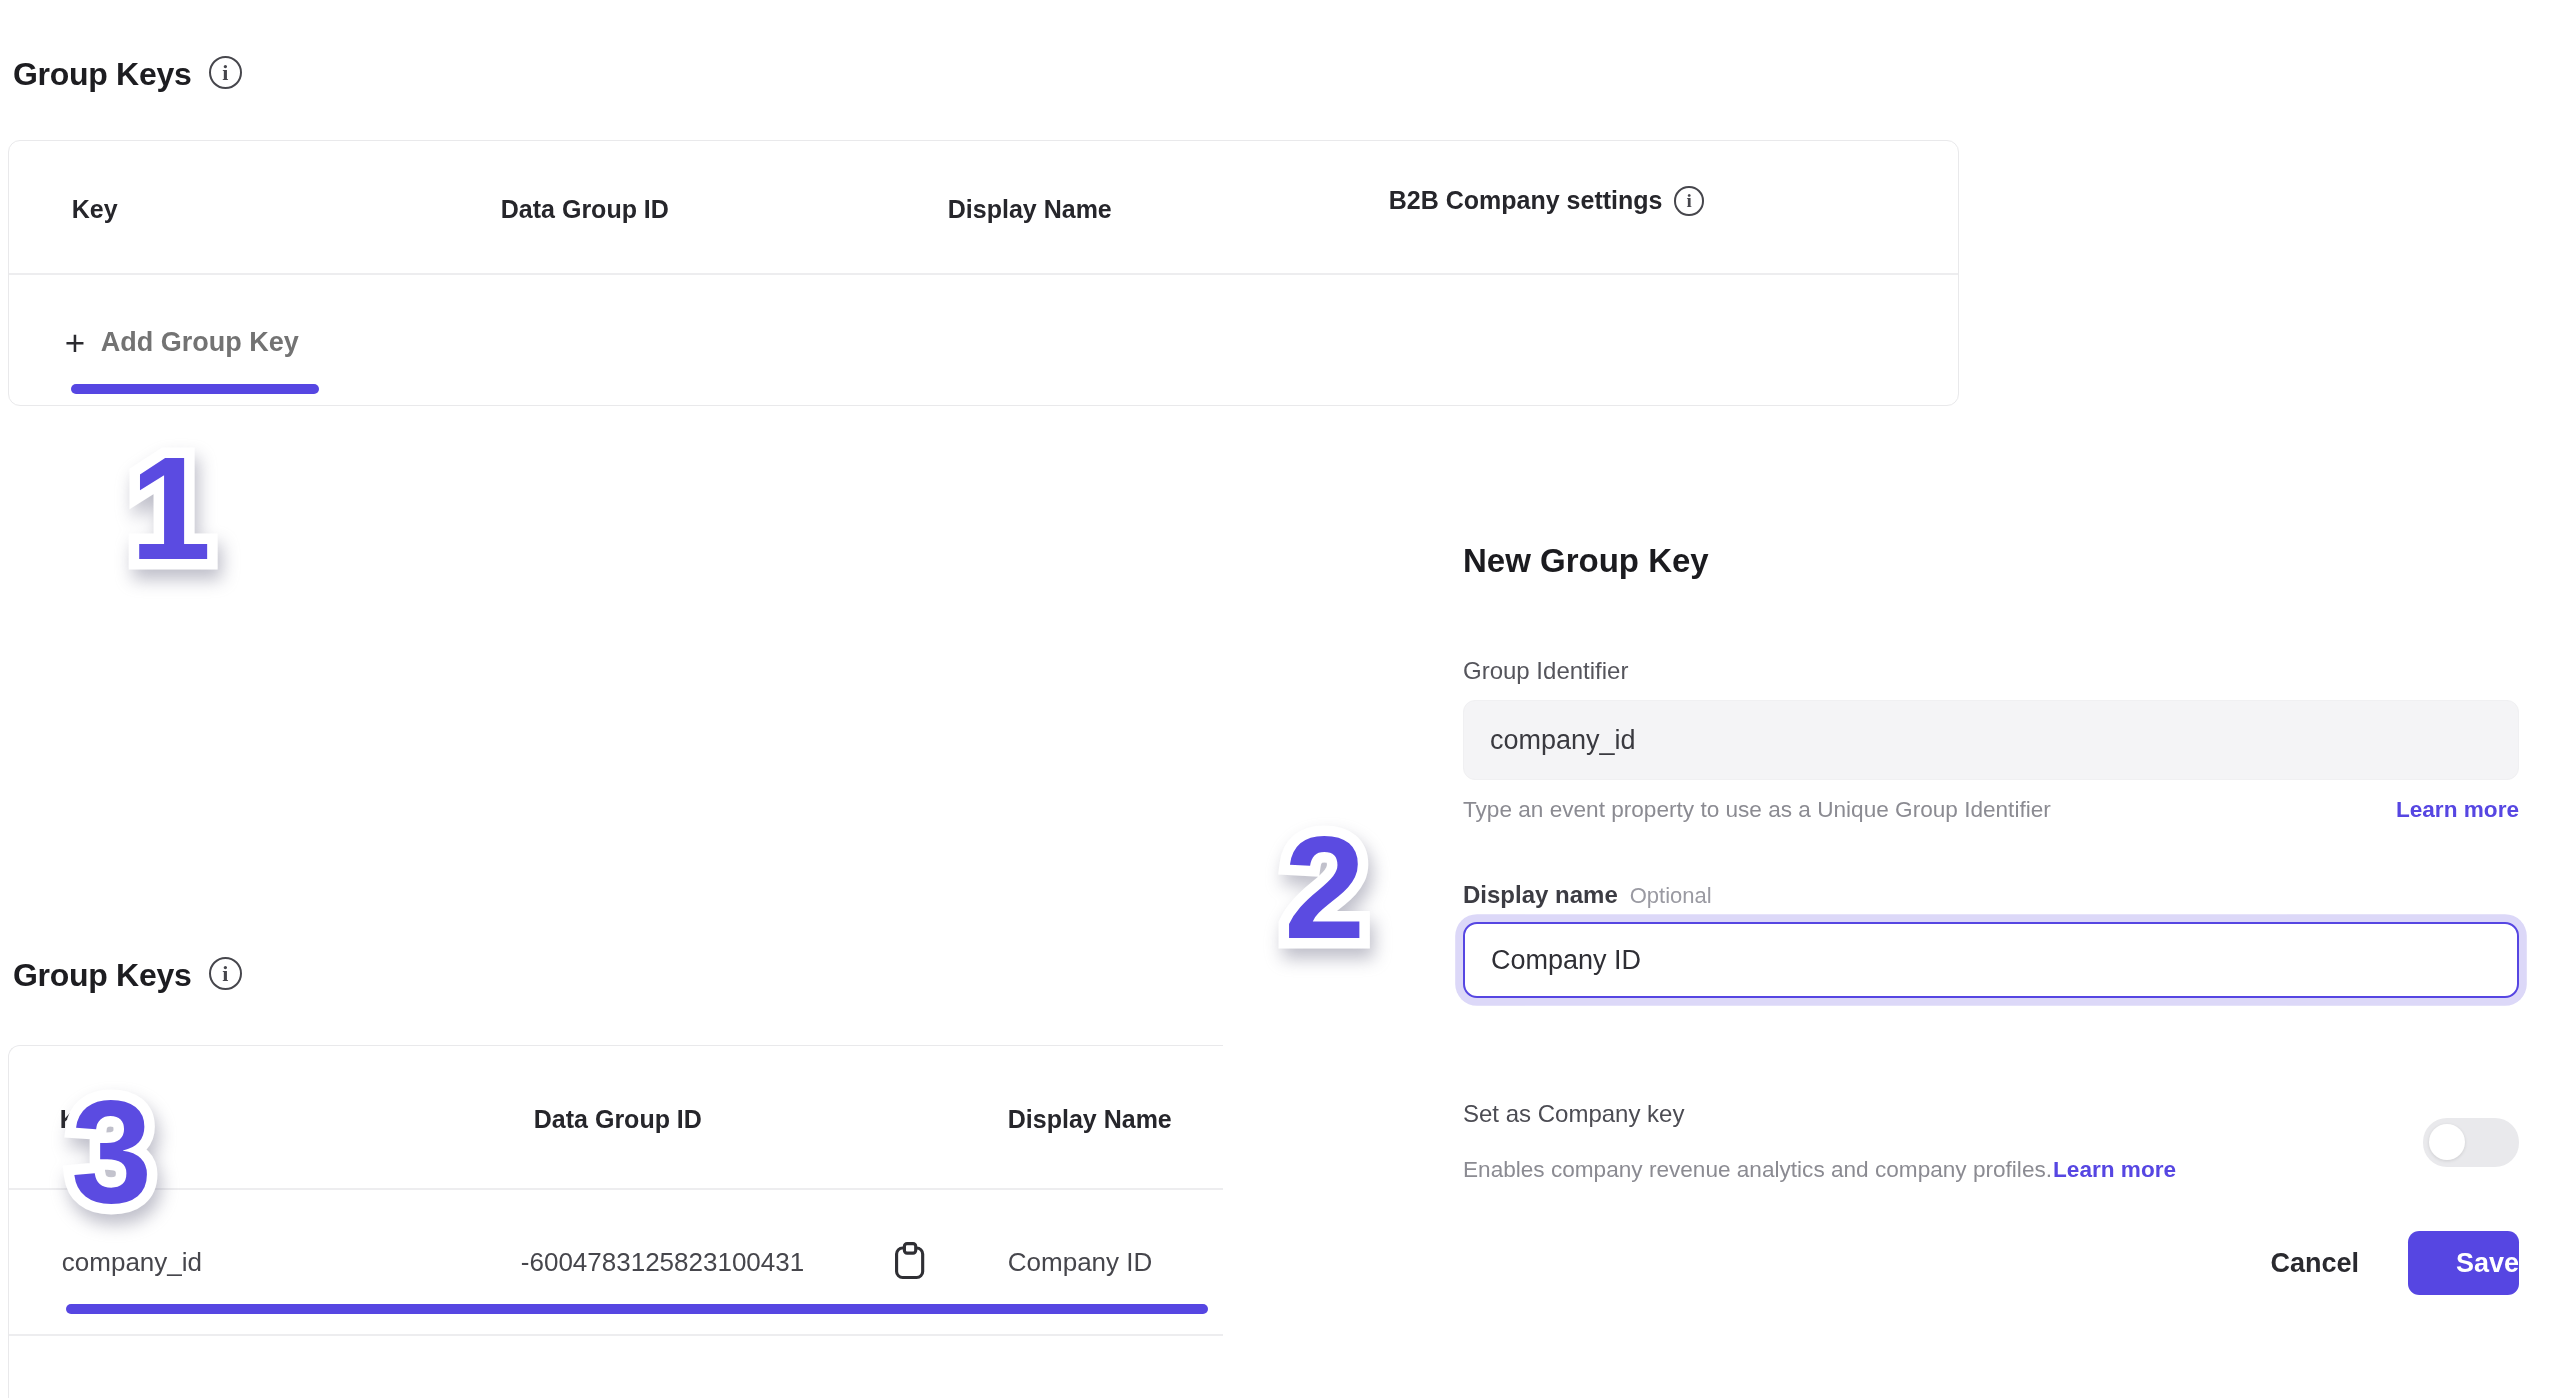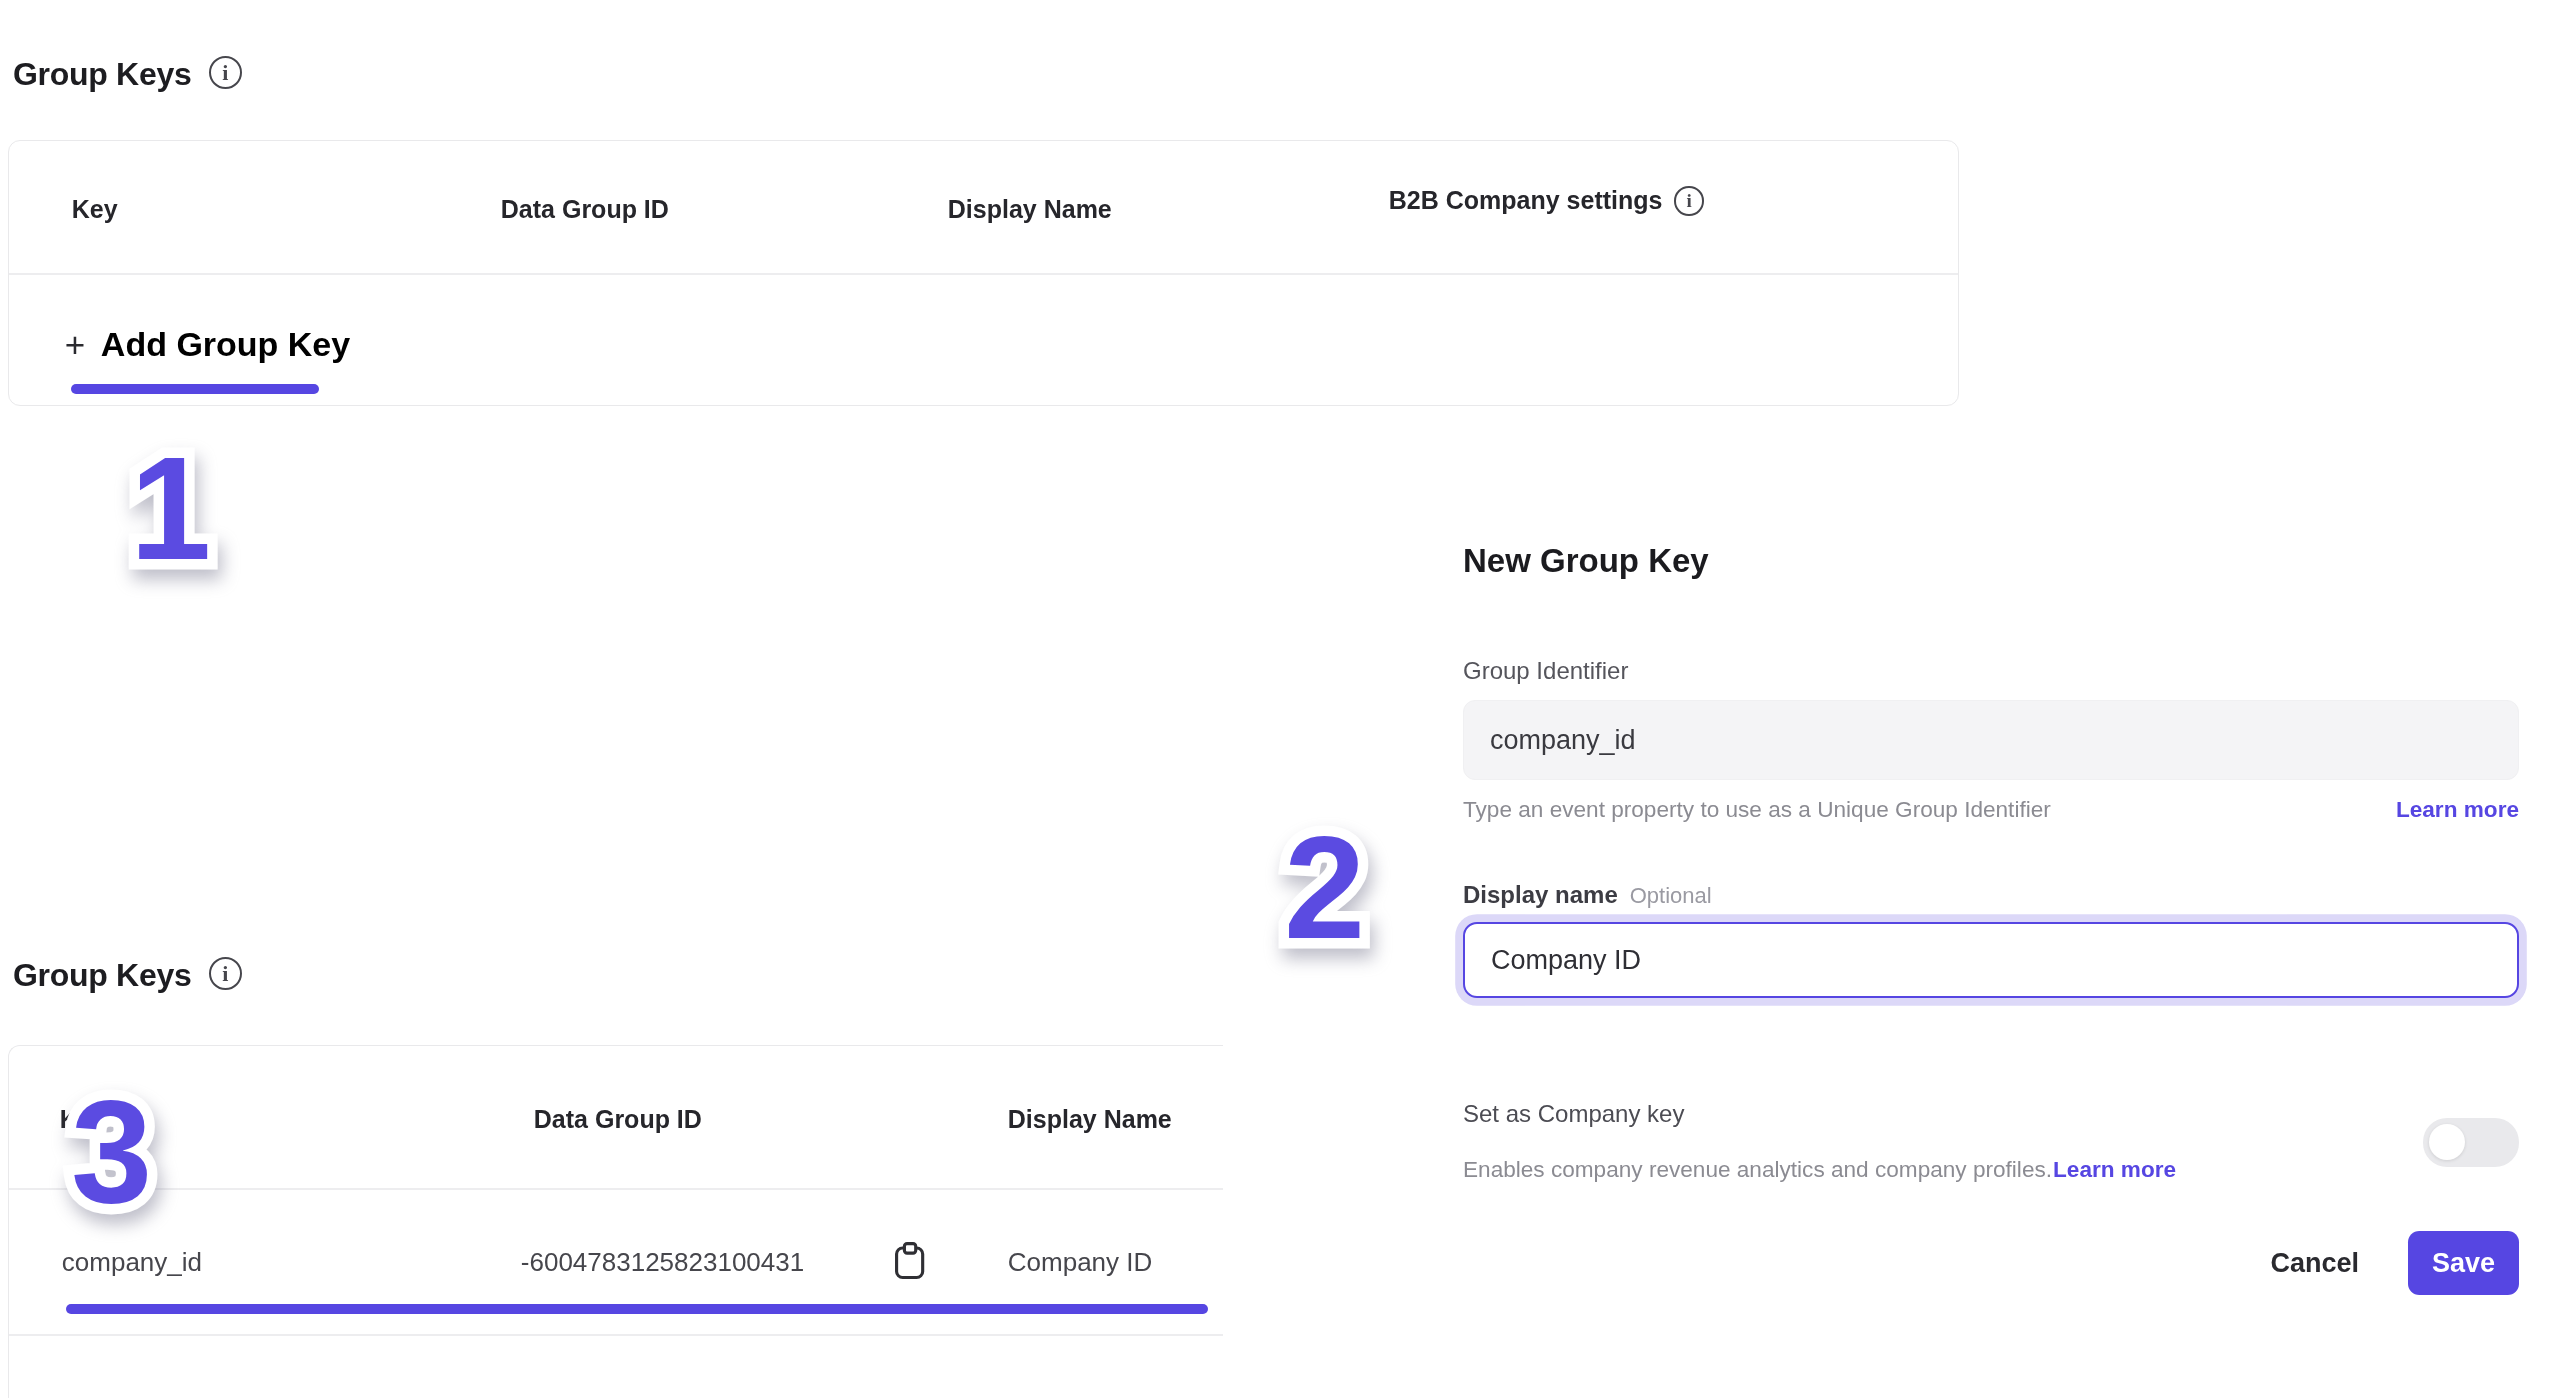--- a/index.html
+++ b/index.html
@@ -22,21 +22,21 @@
   #card-bottom{ left:7.8px; top:1045px; width:1215px; height:365px;
                 border-right:none; border-bottom:none; border-radius:12px 0 0 0; }
   .col-header{ position:absolute; font-size:25px; font-weight:700; color:#26262b; white-space:nowrap; }
   .col-header .hdr-row{ display:flex; align-items:center; gap:12px; }
   .divider{ position:absolute; left:0; width:100%; height:1.7px; background:#ededef; }
   .cell{ position:absolute; font-size:26px; color:#46464c; white-space:nowrap; }
   .accent-bar{ position:absolute; height:10.4px; border-radius:5.2px; background:var(--accent,#5646e2); }
 
   .add-key{ position:absolute; display:flex; align-items:center; gap:15.6px; cursor:pointer; }
   .add-key .plus{ font-size:35px; font-weight:400; color:#2a2a2f; line-height:1; }
-  .add-key .lbl{ font-size:34px; font-weight:700; color:#000000; }
+  .add-key .lbl{ font-size:27px; font-weight:700; color:#737373; }
 
   .copy-btn{ position:absolute; width:35px; height:40px; cursor:pointer; }
 
   
   .dlg-title{ position:absolute; left:1463px; top:542px; font-size:33px; font-weight:700; color:#1b1b1f; }
   .field-label{ position:absolute; font-size:24px; color:#55555c; }
   .field-label b{ color:#3c3c43; font-weight:700; }
   .optional{ font-size:22px; color:#9a9aa2; margin-left:12px; }
   .text-input{ position:absolute; left:1463px; width:1056px; height:80px; border-radius:12px;
                font-family:inherit; font-size:27px; color:#3a3a40; padding:0 26px; display:block; }
@@ -51,21 +51,21 @@
   .toggle{ position:absolute; left:2423px; top:1118px; width:96px; height:49px;
            background:#e9e9ec; border-radius:24px; cursor:pointer; }
   .toggle .knob{ position:absolute; left:6px; top:6px; width:36px; height:36px; background:#fff;
                  border-radius:50%; box-shadow:0 0.9px 3.5px rgba(0,0,0,.12); }
 
   .btn-row{ position:absolute; left:1463px; top:1231px; width:1056px; height:64px;
             display:flex; justify-content:flex-end; align-items:center; gap:49px; }
   .btn-cancel{ font-size:27px; font-weight:700; color:#2a2a2f; background:none; border:none;
                font-family:inherit; cursor:pointer; }
   .btn-save{ width:111px; height:64px; background:var(--accent,#5646e2); color:#fff; border:none;
-             border-radius:11.3px; font-family:inherit; font-size:27px; font-weight:700; cursor:pointer; }
+             border-radius:11.3px; font-family:inherit; font-size:27px; font-weight:700; cursor:pointer;text-align:right; }
 
   
   .badge{ position:absolute; font-weight:700; font-size:146px; line-height:1;
           font-family:"Liberation Sans","DejaVu Sans",sans-serif; }
   .badge .outline{ position:absolute; left:0; top:0; color:#fff;
           -webkit-text-stroke:21px #ffffff;
           text-shadow:0 0 1.7px #fff;
           filter:drop-shadow(4.3px 10.4px 8.7px rgba(110,110,135,.45)); }
   .badge .fill{ position:relative; color:var(--badge,#5b4be1); }
 </style>

